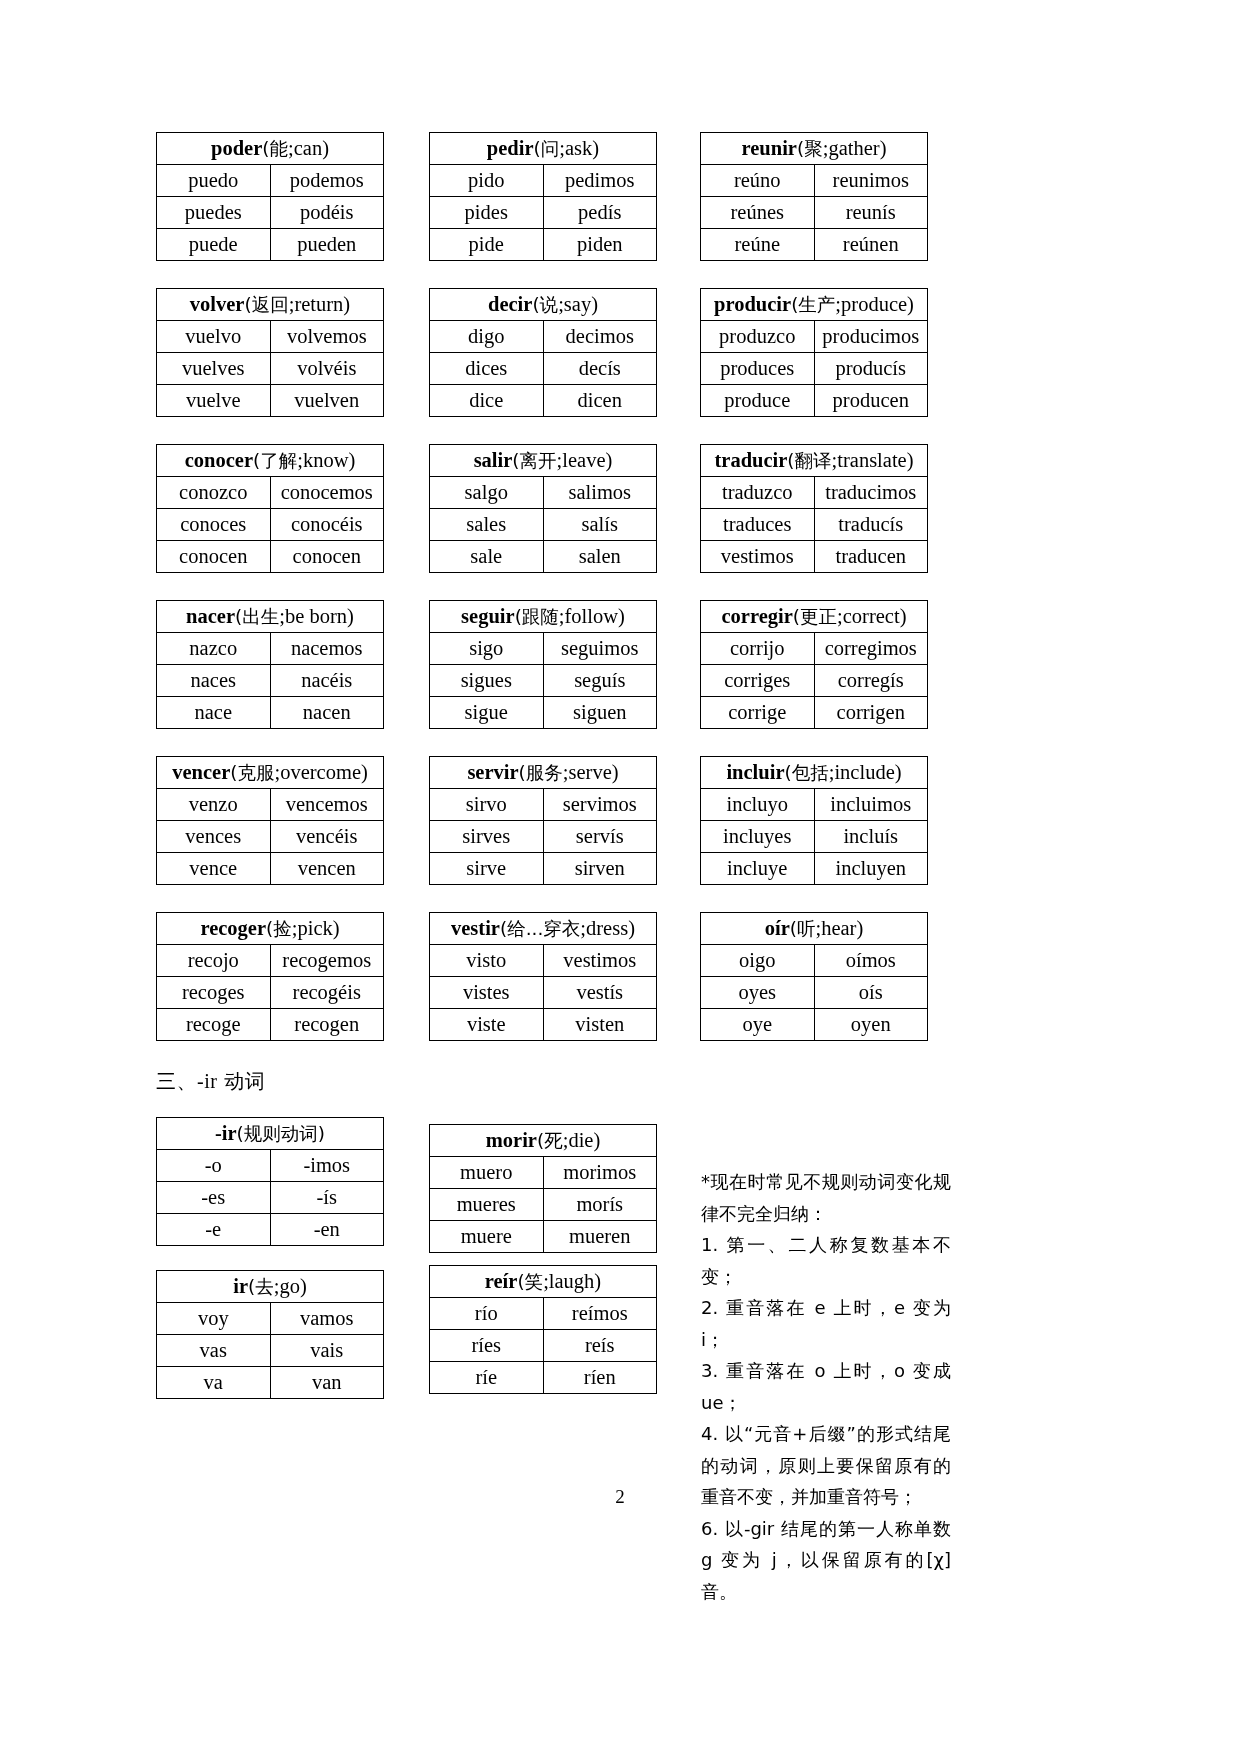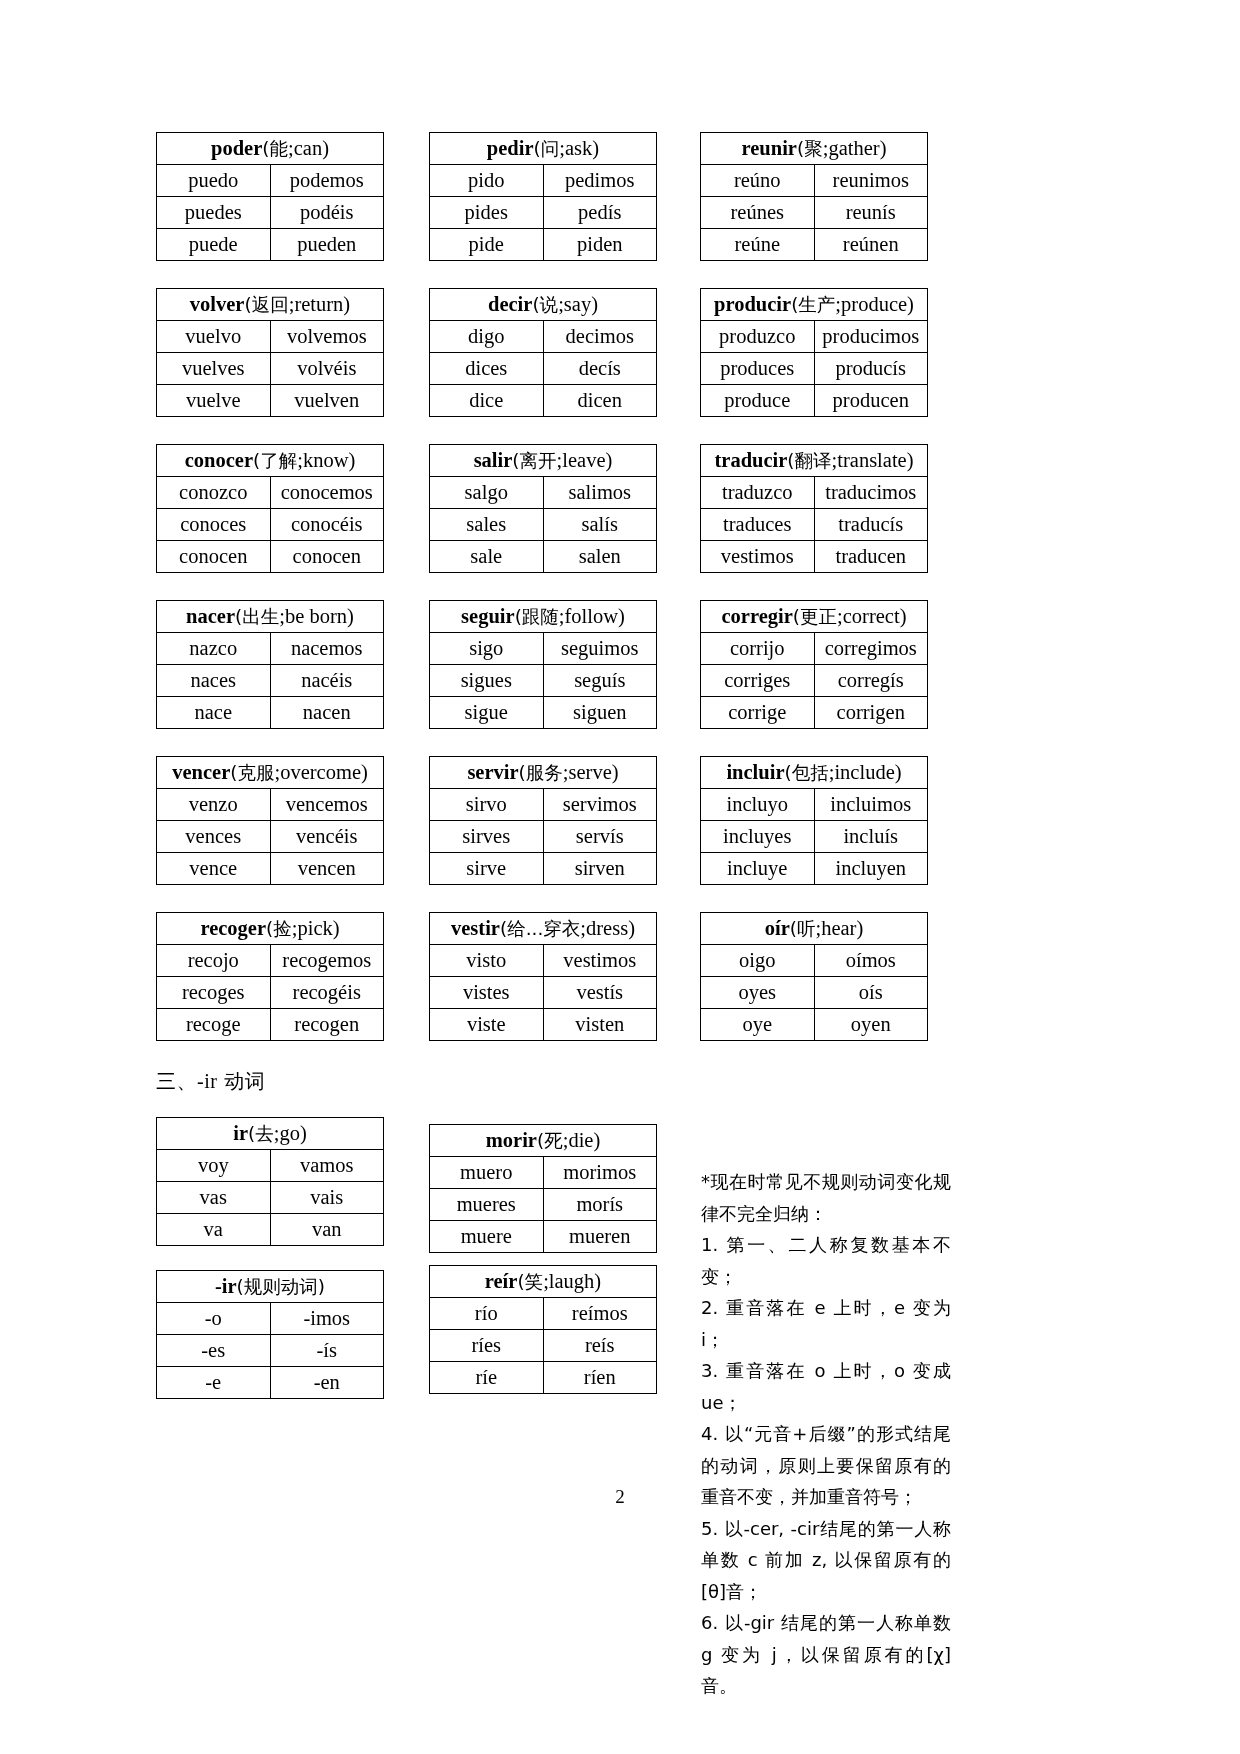--- a/index.html
+++ b/index.html
@@ -241,60 +241,60 @@
           </tbody>
         </table>
         <div class="sec-head" style="margin: 4px 0px 22px;"><span>三、</span><span class="lat">-ir</span><span> 动词</span></div>
         <table class="verb" style="margin-bottom: 24px;">
           <colgroup>
             <col class="c1">
             <col class="c2">
           </colgroup>
           <thead>
             <tr>
+              <th colspan="2"><span class="vb">-ir</span><span class="gl">(规则动词)</span><span></span><span class="en"></span></th>
+            </tr>
+          </thead>
+          <tbody>
+            <tr>
+              <td>-o</td>
+              <td>-imos</td>
+            </tr>
+            <tr>
+              <td>-es</td>
+              <td>-ís</td>
+            </tr>
+            <tr>
+              <td>-e</td>
+              <td>-en</td>
+            </tr>
+          </tbody>
+        </table>
+        <table class="verb" style="margin-bottom: 24px;">
+          <colgroup>
+            <col class="c1">
+            <col class="c2">
+          </colgroup>
+          <thead>
+            <tr>
               <th colspan="2"><span class="vb">ir</span><span class="gl">(去</span><span>;</span><span class="en">go)</span></th>
             </tr>
           </thead>
           <tbody>
             <tr>
               <td>voy</td>
               <td>vamos</td>
             </tr>
             <tr>
               <td>vas</td>
               <td>vais</td>
             </tr>
             <tr>
               <td>va</td>
               <td>van</td>
-            </tr>
-          </tbody>
-        </table>
-        <table class="verb" style="margin-bottom: 24px;">
-          <colgroup>
-            <col class="c1">
-            <col class="c2">
-          </colgroup>
-          <thead>
-            <tr>
-              <th colspan="2"><span class="vb">-ir</span><span class="gl">(规则动词)</span><span></span><span class="en"></span></th>
-            </tr>
-          </thead>
-          <tbody>
-            <tr>
-              <td>-o</td>
-              <td>-imos</td>
-            </tr>
-            <tr>
-              <td>-es</td>
-              <td>-ís</td>
-            </tr>
-            <tr>
-              <td>-e</td>
-              <td>-en</td>
             </tr>
           </tbody>
         </table>
       </div>
   </div>
 
   <div class="col" id="col-mid">
     <div>
         <table class="verb">
           <colgroup>
@@ -654,19 +654,18 @@
         </table>
       </div>
   </div>
 
   <div id="notes">
       <p>*现在时常见不规则动词变化规律不完全归纳：</p>
       <p>1. 第一、二人称复数基本不变；</p>
       <p>2. 重音落在 e 上时，e 变为 i；</p>
       <p>3. 重音落在 o 上时，o 变成 ue；</p>
       <p>4. 以“元音+后缀”的形式结尾的动词，原则上要保留原有的重音不变，并加重音符号；</p>
-      <p>5. 以-cer, -cir结尾的第一人称单数 c 前加 z, 以保留原有的[θ]音；</p>
       <p>6. 以-gir 结尾的第一人称单数 g 变为 j，以保留原有的[χ]音。</p>
     </div>
 
   <div id="pageno">2</div>
 
 </div>
 
 </body></html>

